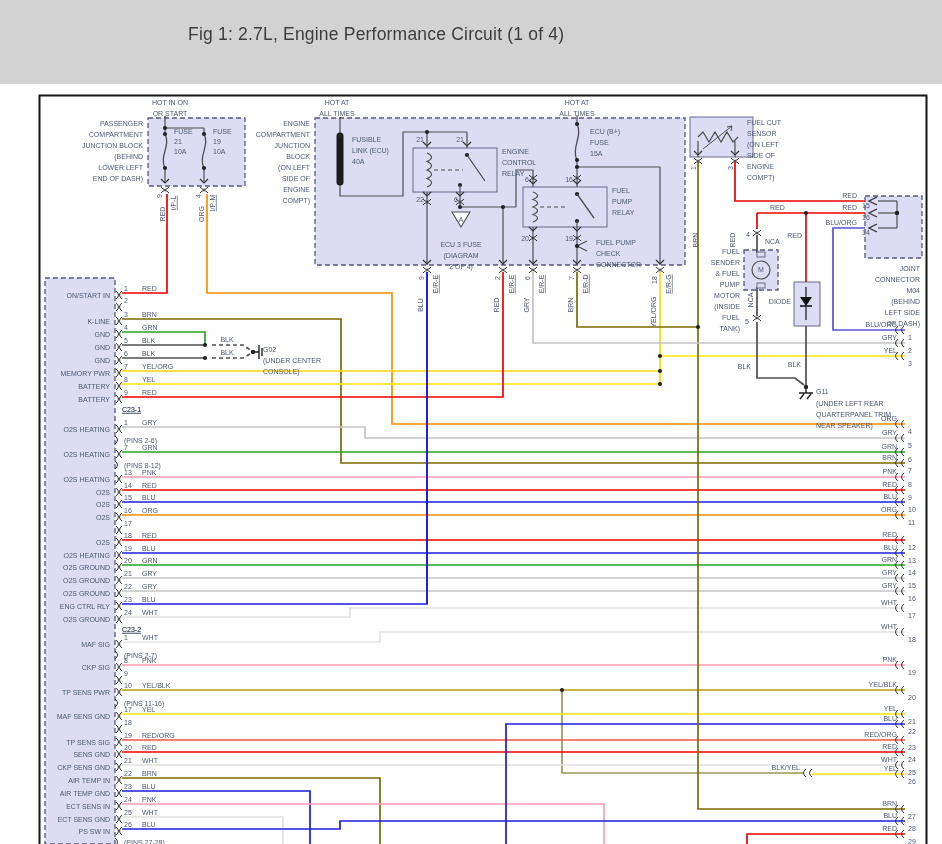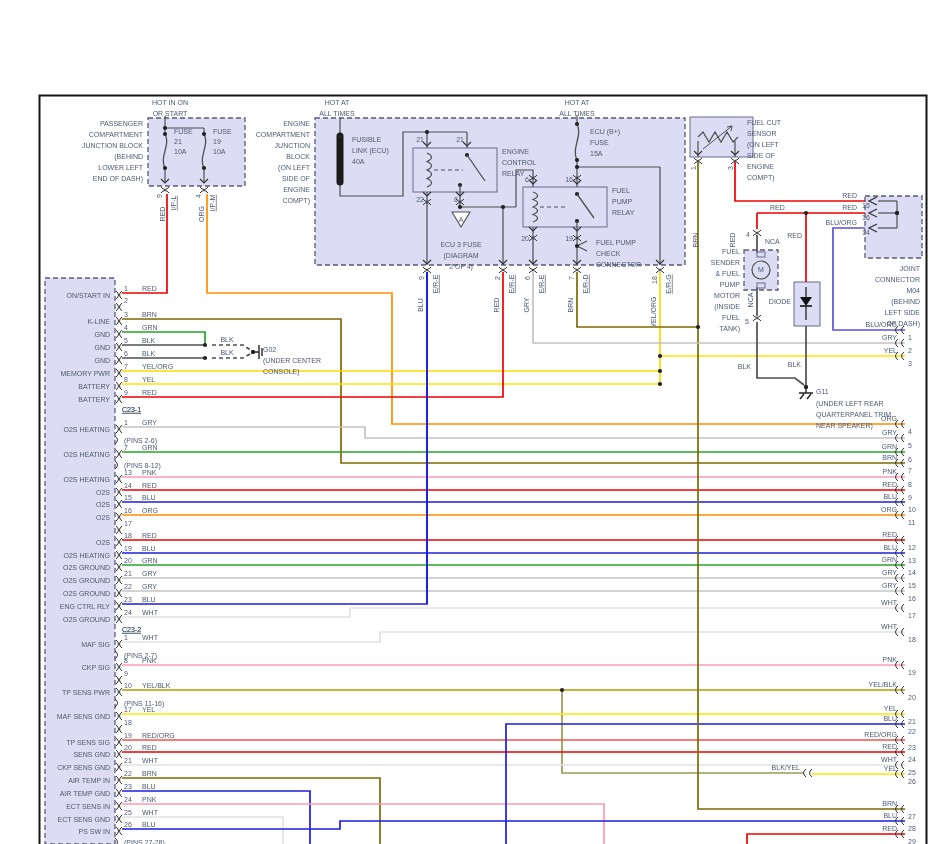--- a/index.html
+++ b/index.html
@@ -7,20 +7,23 @@
          font-family:"Liberation Sans",sans-serif;}
   #header{position:absolute;left:0;top:0;width:942px;height:84px;background:#d2d2d2;}
   #title{position:absolute;left:188px;top:24px;font-size:17.5px;color:#3d3d3d;letter-spacing:.2px;}
   svg{position:absolute;left:0;top:0;}
   text{fill:#4d5a73;font-family:"Liberation Sans",sans-serif;}
 </style>
 </head>
 <body>
 
 <div id="stage">
+  <div id="header">
+    <div id="title">Fig 1: 2.7L, Engine Performance Circuit (1 of 4)</div>
+  </div>
   <svg id="diagram" width="942" height="844" viewBox="0 0 942 844">
       <rect x="148" y="118" width="97" height="68" fill="#dcdcf4" stroke="#5a5a7a" stroke-width="1.3" stroke-dasharray="5 3"></rect>
       <rect x="315" y="118" width="370" height="147" fill="#dcdcf4" stroke="#5a5a7a" stroke-width="1.3" stroke-dasharray="5 3"></rect>
       <rect x="413" y="148" width="84" height="44" fill="#dcdcf4" stroke="#6a6a8d" stroke-width="1"></rect>
       <rect x="523" y="187" width="84" height="40" fill="#dcdcf4" stroke="#6a6a8d" stroke-width="1"></rect>
       <rect x="690" y="117" width="63" height="40" fill="#dcdcf4" stroke="#6a6a8d" stroke-width="1"></rect>
       <rect x="865" y="196" width="57" height="62" fill="#dcdcf4" stroke="#5a5a7a" stroke-width="1.3" stroke-dasharray="5 3"></rect>
       <rect x="744" y="250" width="34" height="40" fill="#dcdcf4" stroke="#5a5a7a" stroke-width="1.3" stroke-dasharray="5 3"></rect>
       <rect x="794" y="282" width="26" height="44" fill="#dcdcf4" stroke="#6a6a8d" stroke-width="1"></rect>
       <rect x="45" y="278" width="70" height="566" fill="#dcdcf4" stroke="#5a5a7a" stroke-width="1.3" stroke-dasharray="5 3"></rect>

